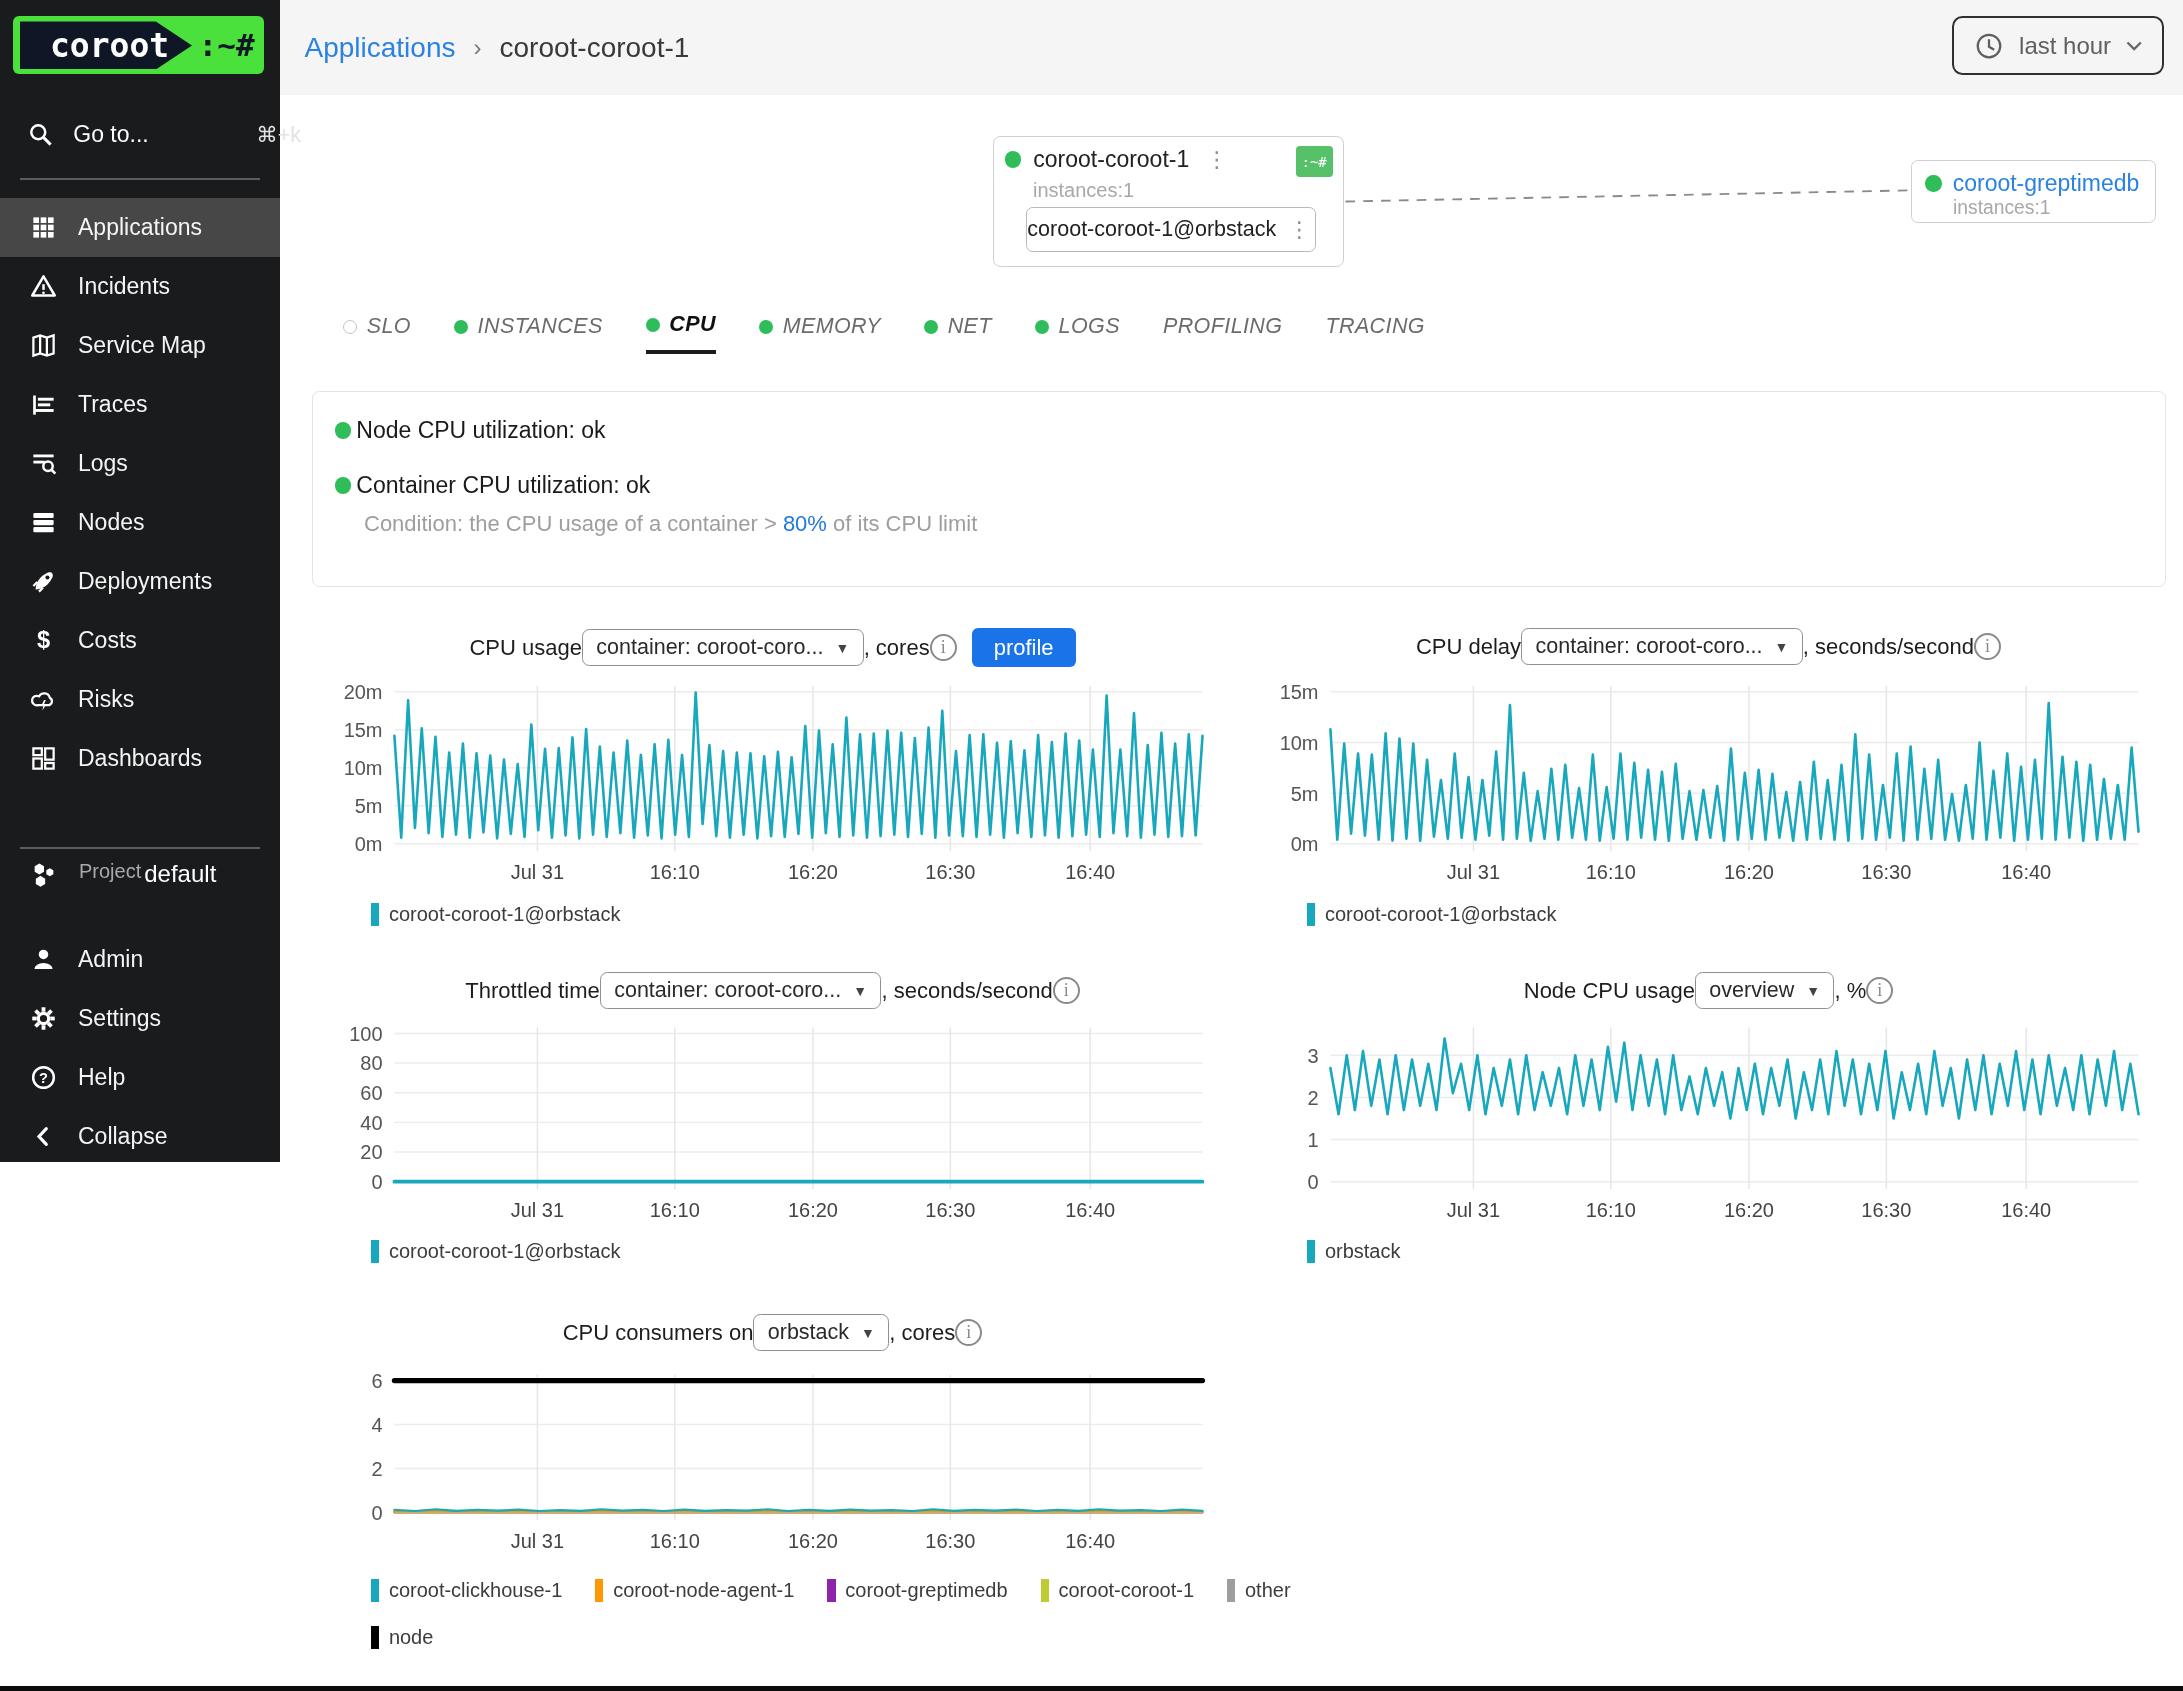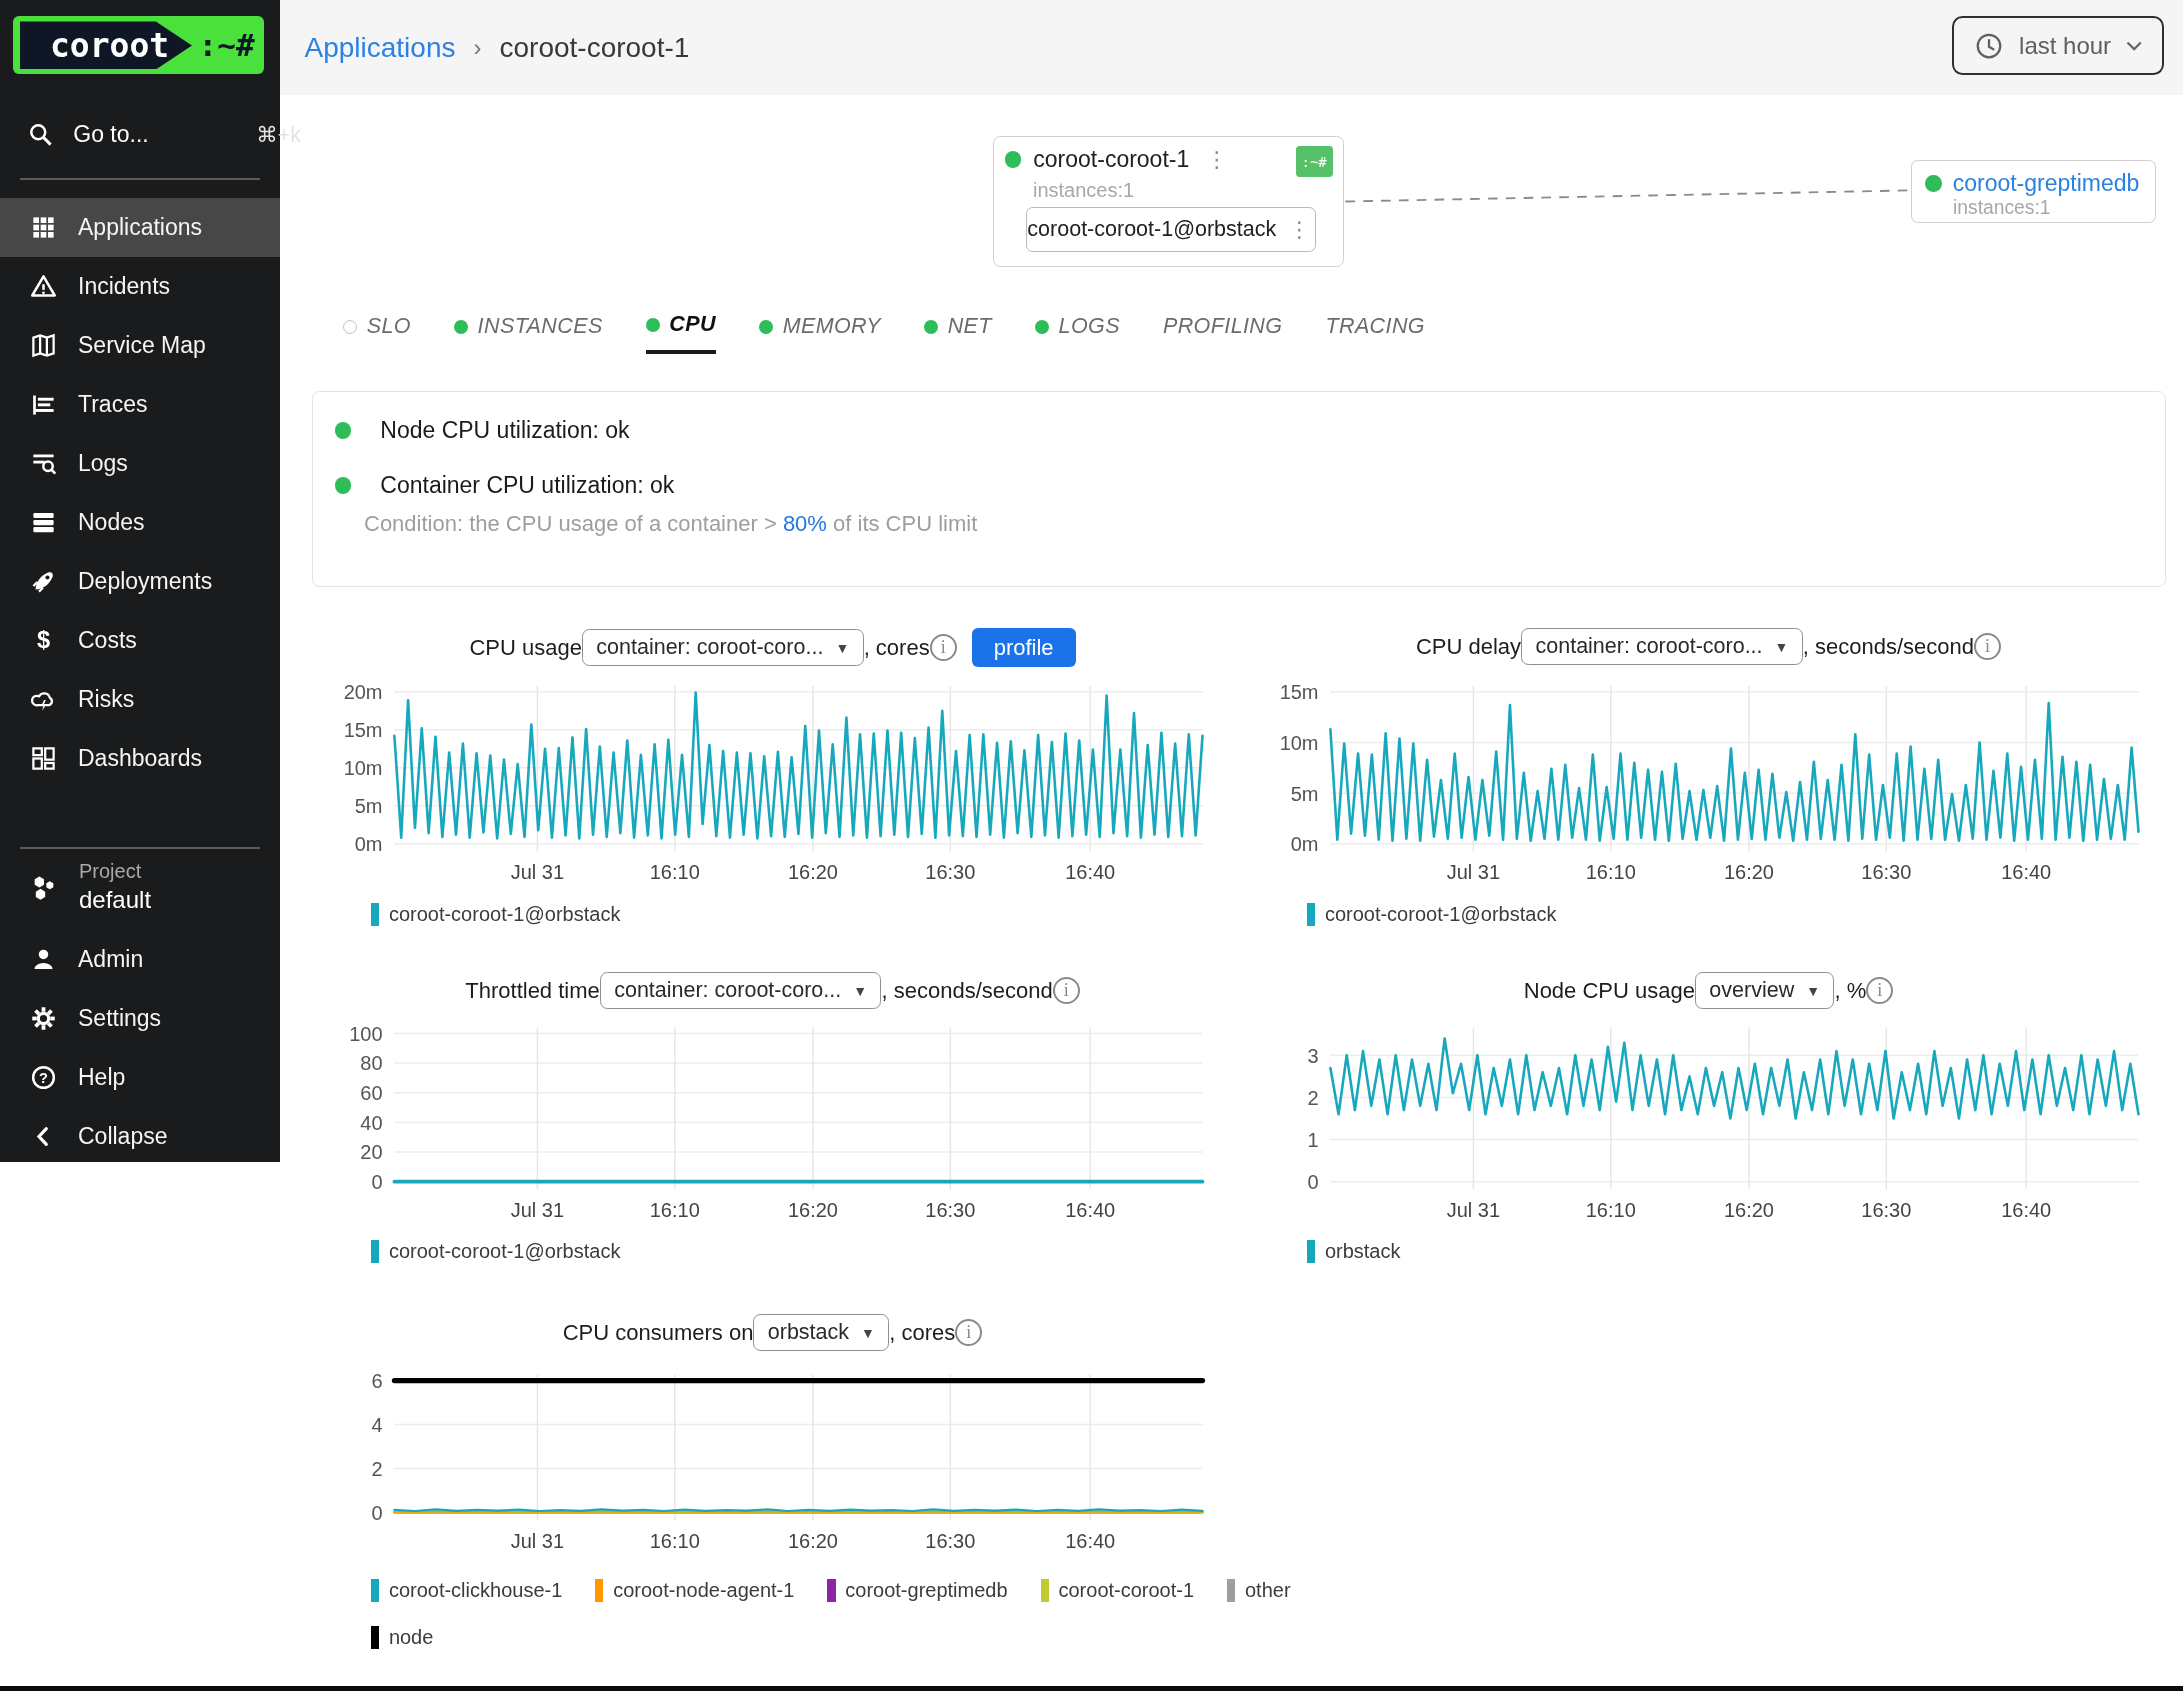--- a/index.html
+++ b/index.html
@@ -21,21 +21,21 @@
   .goto .spacer{flex:1;}
   .goto .shortcut{color:#e3e3e3;font-size:21.5px;}
   .side-divider{position:absolute;left:20px;width:240px;height:1.5px;background:#5c5c5c;}
   .side-item{height:59px;display:flex;align-items:center;padding-left:30px;gap:21px;
         font-size:23px;color:#f5f5f5;cursor:pointer;}
   .side-item.active{background:#474747;}
   .side-item svg,.goto svg{flex:none;}
   #side-list{position:absolute;top:198px;left:0;width:280px;}
   .project-block{position:absolute;left:0;top:860px;width:280px;display:flex;align-items:center;
         padding-left:30px;gap:21px;box-sizing:border-box;}
-  .project-texts{display:flex;flex-direction:column;gap:3px;}
+  .project-texts{display:flex;flex-direction:row;gap:3px;}
   .project-label{color:#a9a9a9;font-size:20px;}
   .project-name{color:#fff;font-size:24px;}
   #side-bottom{position:absolute;left:0;top:930px;width:280px;}
 
   
   .topbar{position:absolute;left:280px;top:0;width:1903px;height:95px;background:#f5f5f5;}
   .breadcrumb{position:absolute;left:24.5px;top:0;height:95px;display:flex;align-items:center;gap:18px;}
   .crumb-link{color:#2b82e3;font-size:28px;cursor:pointer;}
   .crumb-sep{color:#777;font-size:24px;}
   .crumb-current{color:#37393b;font-size:28px;}
@@ -71,21 +71,21 @@
        padding-bottom:13.4px;letter-spacing:0.4px;font-style:italic;}
   .tab.active{color:#101010;border-bottom:4.5px solid #1b1b1b;font-weight:bold;}
   .tabdot{width:14px;height:14px;border-radius:50%;flex:none;box-sizing:border-box;}
   .tabdot.green{background:#2ebd59;}
   .tabdot.hollow{border:1.5px solid #c2c2c2;background:transparent;}
 
   
   #checks{position:absolute;left:312px;top:391px;width:1854px;height:196px;border:1.5px solid #e3e3e3;
         border-radius:7.4px;box-sizing:border-box;padding:25px 0 0 22px;background:#fff;}
   .check{margin-bottom:28px;}
-  .check-title{display:flex;align-items:center;gap:29px;font-size:23px;color:#1b1b1b;}
+  .check-title{display:flex;align-items:center;gap:5px;font-size:23px;color:#1b1b1b;}
   .check-cond{margin-left:29px;margin-top:12px;font-size:22px;color:#9e9e9e;}
   .thr{color:#1f78e0;}
 
   
   .chart-header{position:absolute;width:921px;display:flex;justify-content:center;align-items:center;
         font-size:22px;color:#1d1d1d;}
   .selbox{display:inline-flex;align-items:center;gap:12px;border:1.5px solid #8f8f8f;border-radius:7.4px;
         padding:5.2px 13.4px;font-size:21.5px;color:#2a2a2a;cursor:pointer;background:#fff;}
   .selbox .arrow{font-size:14px;color:#444;}
   .info{width:27px;height:27px;border:2.2px solid #8a8a8a;border-radius:50%;color:#8a8a8a;font-size:18px;

